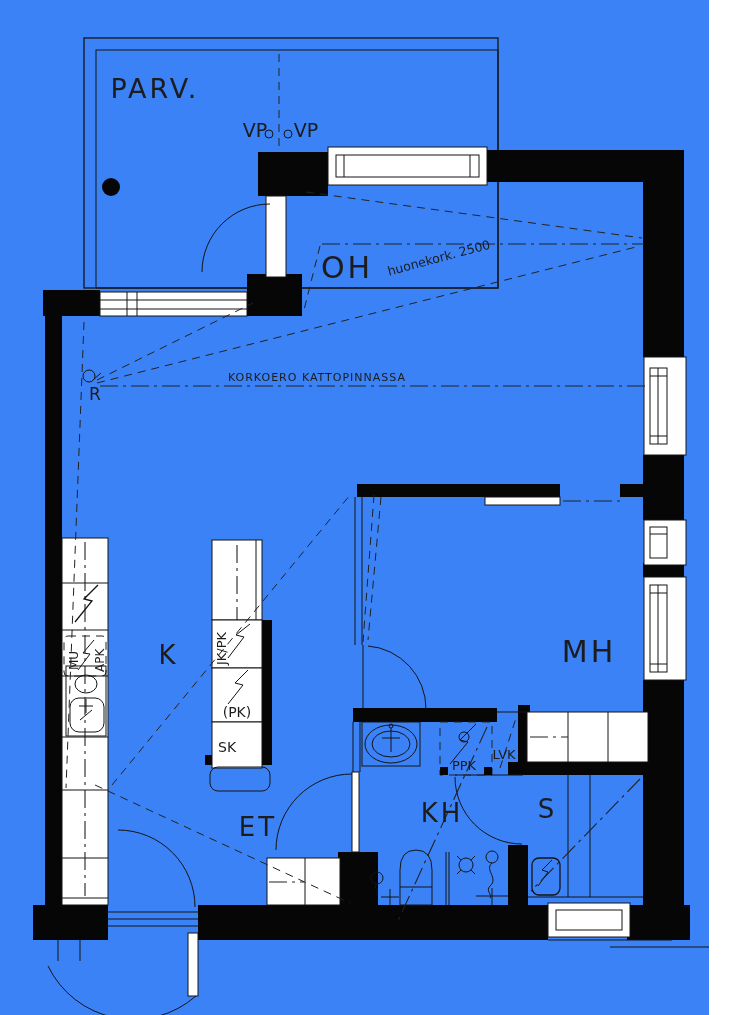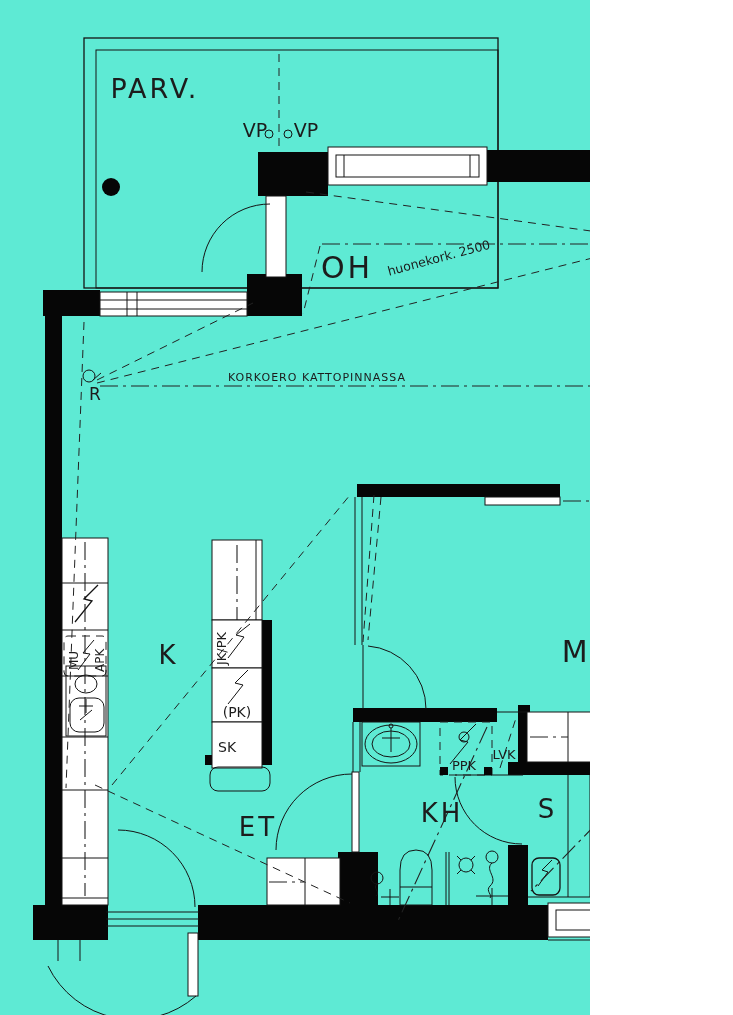--- a/index.html
+++ b/index.html
@@ -1,16 +1,16 @@
 <!DOCTYPE html>
 <html><head>
 <meta charset="utf-8">
 <style>
   html,body{margin:0;padding:0;background:#ffffff;}
-  .page{width:590px;height:1015px;position:relative;background:#5eead4;overflow:hidden;}
+  .page{width:709px;height:1015px;position:relative;background:#3b82f6;overflow:hidden;}
   svg{display:block;}
   svg text{font-family:"DejaVu Sans", sans-serif;fill:#1c1c1c;}
   .room-lbl{letter-spacing:3px;}
   .thin{stroke:#141414;stroke-width:1;fill:none;}
   .thin2{stroke:#141414;stroke-width:1.3;fill:none;}
   .wall{fill:#060606;stroke:none;}
   .dashed{stroke:#222;stroke-width:1;fill:none;stroke-dasharray:8 6;}
   .dashdot{stroke:#222;stroke-width:1.1;fill:none;stroke-dasharray:18 5 3 5;}
   .whitebox{fill:#ffffff;stroke:#141414;stroke-width:1;}
 </style>

